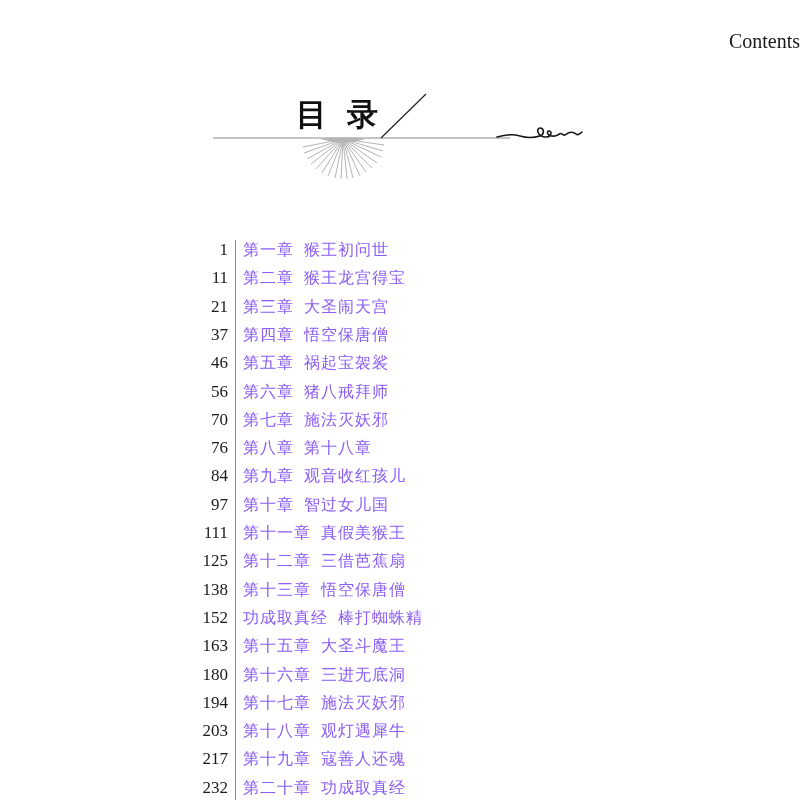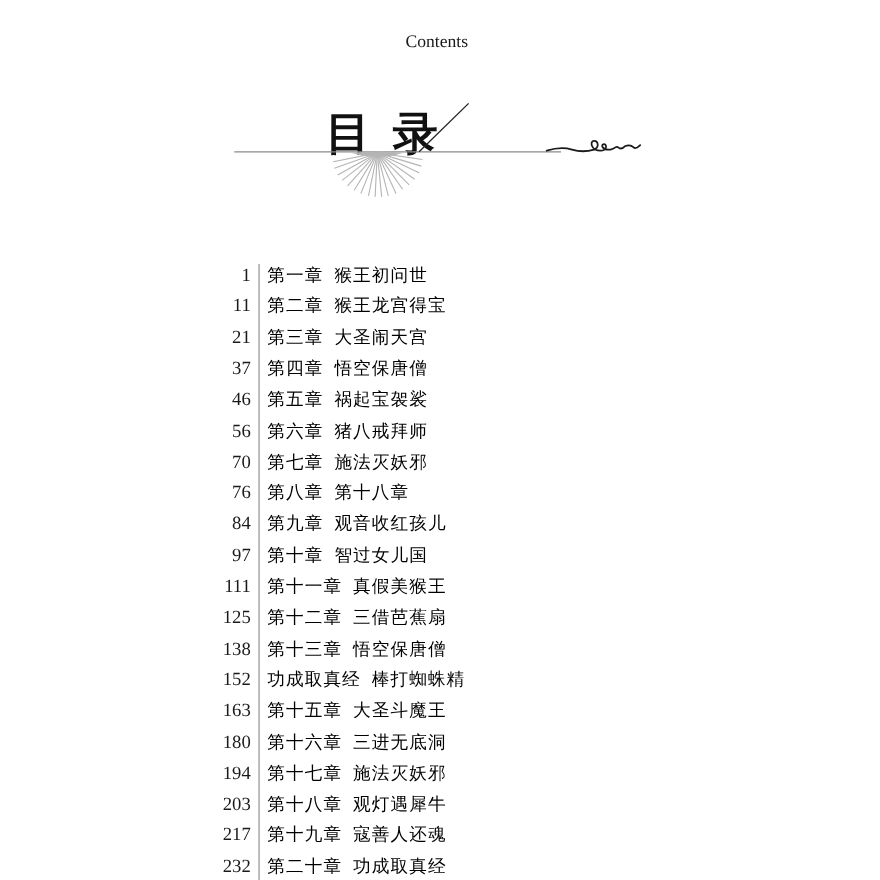--- a/index.html
+++ b/index.html
@@ -1,28 +1,28 @@
 <!DOCTYPE html>
 <html><head>
 <meta charset="utf-8">
 <style>
   html, body { margin: 0; padding: 0; background: #ffffff; }
   body { width: 800px; height: 800px; position: relative; overflow: hidden;
          font-family: "Liberation Serif", "DejaVu Serif", serif; color: #1a1a1a; }
-  .en-title { position: absolute; left: 0; width: 800px; top: 30px; text-align: center;
-              font-size: 16px; letter-spacing: 0px; padding-left: 0; }
+  .en-title { position: absolute; left: 0; width: 800px; top: 30px; text-align: right;
+              font-size: 20px; letter-spacing: 0px; padding-left: 0; }
   .en-title span { display: inline-block; margin-left: -6px; }
-  .cn-title { position: absolute; left: 296px; top: 94px; font-size: 41px; font-weight: bold;
+  .cn-title { position: absolute; left: 296px; top: 94px; font-size: 31px; font-weight: bold;
               letter-spacing: 20px; font-family: "DejaVu Serif", serif; color: #111; }
   .deco { position: absolute; left: 0; top: 0; width: 800px; height: 200px; }
   .toc { position: absolute; left: 190px; top: 236px; width: 300px; }
   .vline { position: absolute; left: 235px; top: 240px; width: 1px; height: 560px; background: #888; }
   .row { position: absolute; left: 0; height: 28px; line-height: 28px; font-size: 17px; white-space: nowrap; }
   .row .page { position: absolute; left: 0; width: 38px; text-align: right; font-family: "Liberation Serif", serif; font-size: 17px; }
-  .row .chap { position: absolute; left: 53px; font-family: "DejaVu Sans", sans-serif; font-size: 16px; letter-spacing: 1px; color: #000000; }
+  .row .chap { position: absolute; left: 53px; font-family: "DejaVu Sans", sans-serif; font-size: 16px; letter-spacing: 1px; color: #8b5cf6; }
   .row .title { margin-left: 10px; }
 </style>
 </head>
 <body>
 
 <div class="en-title"><span>Contents</span></div>
 
 <div class="cn-title">目录</div>
 
 <svg class="deco" viewBox="0 0 800 200" xmlns="http://www.w3.org/2000/svg">

